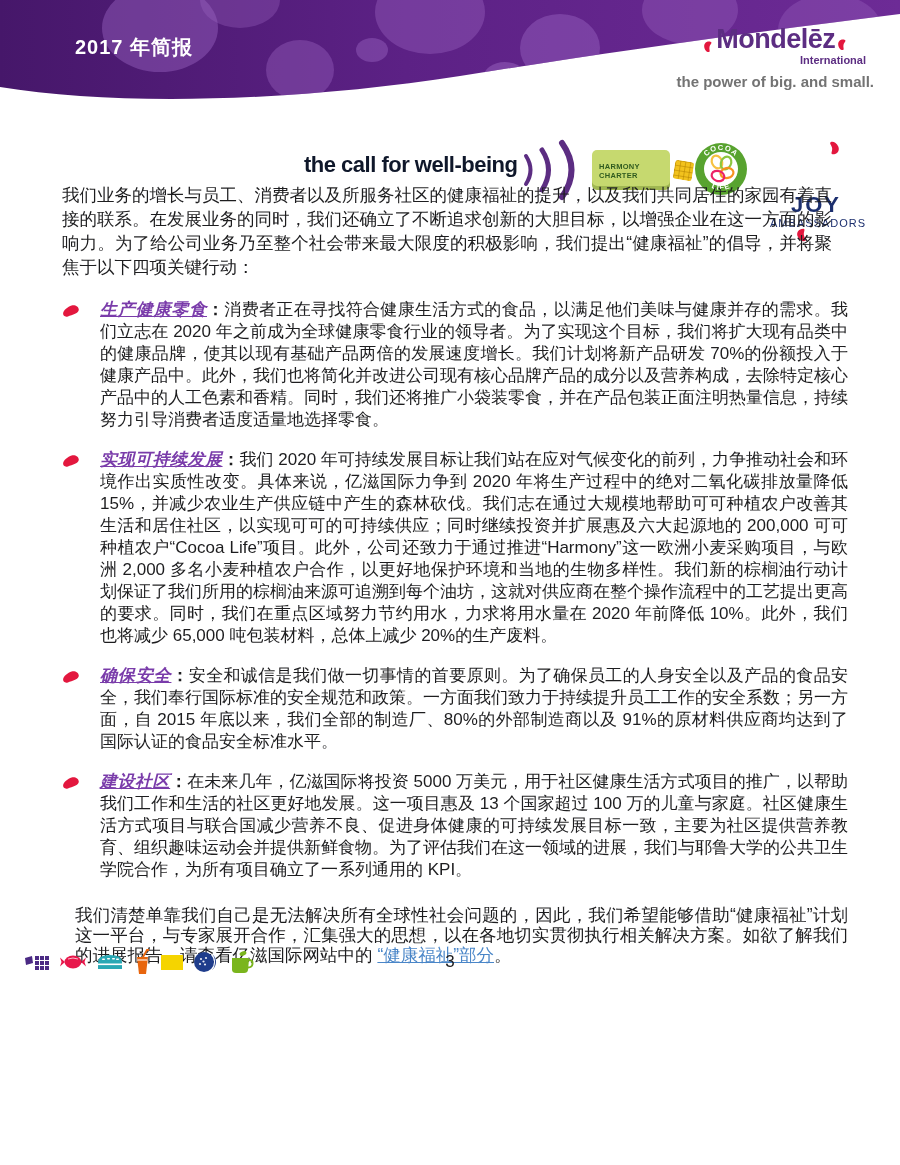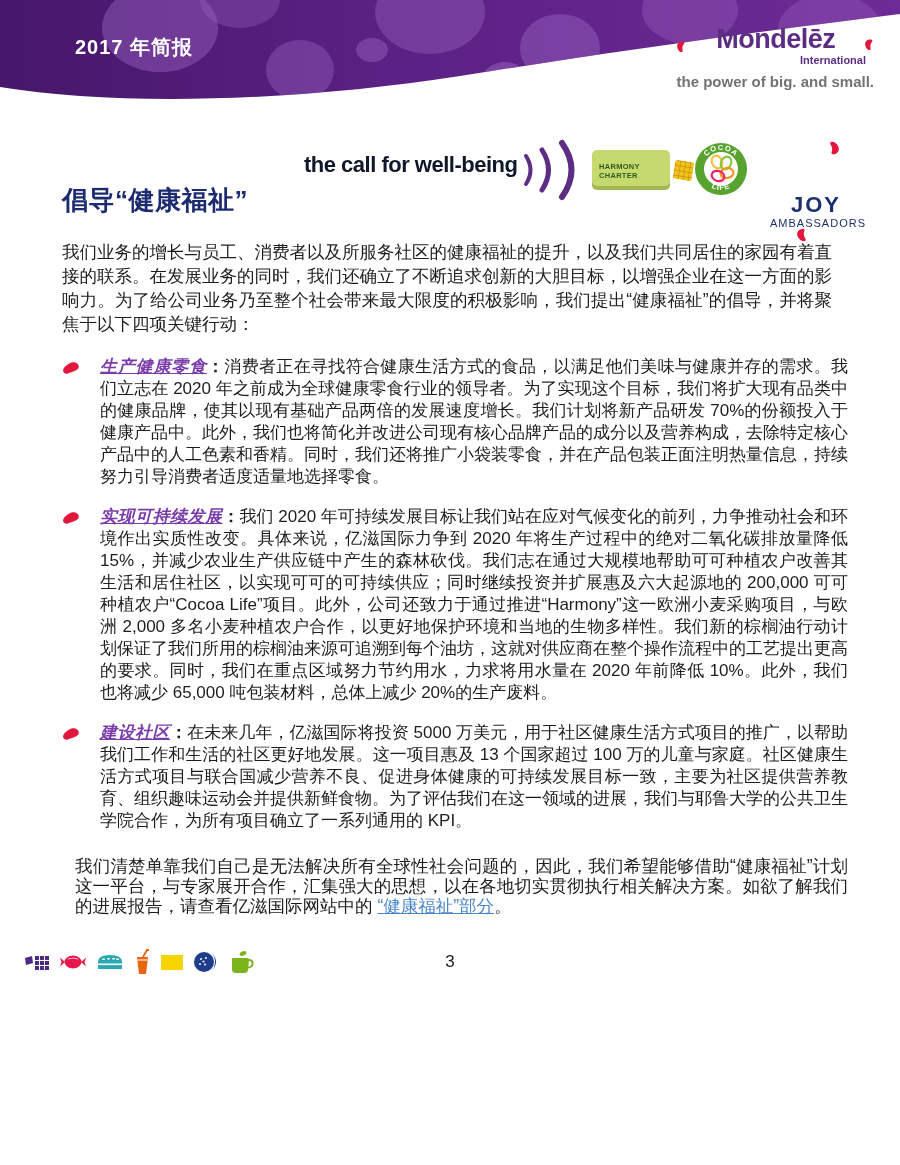--- a/index.html
+++ b/index.html
@@ -14,21 +14,21 @@
   .page { position:relative; width:900px; height:990px;padding-left:41px; }
 
   
   .header { position:absolute; top:0; left:0; width:900px; height:118px; }
   .header svg { display:block; }
   .brief-title {
     position:absolute; left:75px; top:34px;
     color:#ffffff; font-size:20px; font-weight:bold; letter-spacing:1px;
   }
   .logo-block { position:absolute; right:26px; top:26px; text-align:right; }
-  .brand-row { display:flex; align-items:flex-start; justify-content:space-between; gap:2px; }
+  .brand-row { display:flex; align-items:flex-start; justify-content:center; gap:2px; }
   .brand-name {
     font-size:27px; font-weight:bold; color:#5c2d82; line-height:1;
     letter-spacing:-0.5px;
   }
   .red-comma { width:10px; height:13px; position:relative; top:12px; }
   .red-comma.lead { top:14px; margin-right:1px; }
   .brand-sub { font-size:11px; color:#5c2d82; font-weight:bold; margin-top:1px; margin-right:8px; }
   .brand-tagline { font-size:15px; color:#737373; font-weight:bold; margin-top:7px; }
 
   
@@ -189,21 +189,20 @@
       </svg>
       <div class="joy-title">JOY</div>
       <div class="joy-sub">AMBASSADORS</div>
       <svg class="joy-comma-bottom" width="12" height="16" viewBox="0 0 10 13">
         <path d="M8,2 C4,0.5 1,3 1.2,6.5 C1.4,10 4,12.5 6,12 C7.5,11.6 6,9.5 6.5,7 C7,4.5 9.5,3 8,2 Z" fill="#e3173e"></path>
       </svg>
     </div>
   </div>
 
   <div class="content">
-    <h1 class="page-title">倡导“健康福祉”</h1>
 
     <p class="para">我们业务的增长与员工、消费者以及所服务社区的健康福祉的提升，以及我们共同居住的家园有着直接的联系。在发展业务的同时，我们还确立了不断追求创新的大胆目标，以增强企业在这一方面的影响力。为了给公司业务乃至整个社会带来最大限度的积极影响，我们提出“健康福祉”的倡导，并将聚焦于以下四项关键行动：</p>
 
     <div class="bullet-item">
       <div class="bullet-icon-cell">
         <svg width="18" height="14" viewBox="0 0 18 14">
           <path d="M16.8,5.6 C16.6,2.4 13,0.6 9.6,1.5 C5.9,2.5 1.3,6.3 1.1,9.6 C1,11.9 3.2,13.2 5.9,12.4 C10.3,11.1 17,9.2 16.8,5.6 Z" fill="#e3173e"></path>
         </svg>
       </div>
       <div class="bullet-body">
@@ -215,20 +214,30 @@
       <div class="bullet-icon-cell">
         <svg width="18" height="14" viewBox="0 0 18 14">
           <path d="M16.8,5.6 C16.6,2.4 13,0.6 9.6,1.5 C5.9,2.5 1.3,6.3 1.1,9.6 C1,11.9 3.2,13.2 5.9,12.4 C10.3,11.1 17,9.2 16.8,5.6 Z" fill="#e3173e"></path>
         </svg>
       </div>
       <div class="bullet-body">
         <span class="bullet-heading">实现可持续发展</span><span class="bullet-sep">：</span><span>我们 2020 年可持续发展目标让我们站在应对气候变化的前列，力争推动社会和环境作出实质性改变。具体来说，亿滋国际力争到 2020 年将生产过程中的绝对二氧化碳排放量降低 15%，并减少农业生产供应链中产生的森林砍伐。我们志在通过大规模地帮助可可种植农户改善其生活和居住社区，以实现可可的可持续供应；同时继续投资并扩展惠及六大起源地的 200,000 可可种植农户“Cocoa Life”项目。此外，公司还致力于通过推进“Harmony”这一欧洲小麦采购项目，与欧洲 2,000 多名小麦种植农户合作，以更好地保护环境和当地的生物多样性。我们新的棕榈油行动计划保证了我们所用的棕榈油来源可追溯到每个油坊，这就对供应商在整个操作流程中的工艺提出更高的要求。同时，我们在重点区域努力节约用水，力求将用水量在 2020 年前降低 10%。此外，我们也将减少 65,000 吨包装材料，总体上减少 20%的生产废料。</span>
       </div>
     </div>
 
+    <div class="bullet-item">
+      <div class="bullet-icon-cell">
+        <svg width="18" height="14" viewBox="0 0 18 14">
+          <path d="M16.8,5.6 C16.6,2.4 13,0.6 9.6,1.5 C5.9,2.5 1.3,6.3 1.1,9.6 C1,11.9 3.2,13.2 5.9,12.4 C10.3,11.1 17,9.2 16.8,5.6 Z" fill="#e3173e"></path>
+        </svg>
+      </div>
+      <div class="bullet-body">
+        <span class="bullet-heading">确保安全</span><span class="bullet-sep">：</span><span>安全和诚信是我们做一切事情的首要原则。为了确保员工的人身安全以及产品的食品安全，我们奉行国际标准的安全规范和政策。一方面我们致力于持续提升员工工作的安全系数；另一方面，自 2015 年底以来，我们全部的制造厂、80%的外部制造商以及 91%的原材料供应商均达到了国际认证的食品安全标准水平。</span>
+      </div>
+    </div>
 
     <div class="bullet-item">
       <div class="bullet-icon-cell">
         <svg width="18" height="14" viewBox="0 0 18 14">
           <path d="M16.8,5.6 C16.6,2.4 13,0.6 9.6,1.5 C5.9,2.5 1.3,6.3 1.1,9.6 C1,11.9 3.2,13.2 5.9,12.4 C10.3,11.1 17,9.2 16.8,5.6 Z" fill="#e3173e"></path>
         </svg>
       </div>
       <div class="bullet-body">
         <span class="bullet-heading">建设社区</span><span class="bullet-sep">：</span><span>在未来几年，亿滋国际将投资 5000 万美元，用于社区健康生活方式项目的推广，以帮助我们工作和生活的社区更好地发展。这一项目惠及 13 个国家超过 100 万的儿童与家庭。社区健康生活方式项目与联合国减少营养不良、促进身体健康的可持续发展目标一致，主要为社区提供营养教育、组织趣味运动会并提供新鲜食物。为了评估我们在这一领域的进展，我们与耶鲁大学的公共卫生学院合作，为所有项目确立了一系列通用的 KPI。</span>
       </div>

